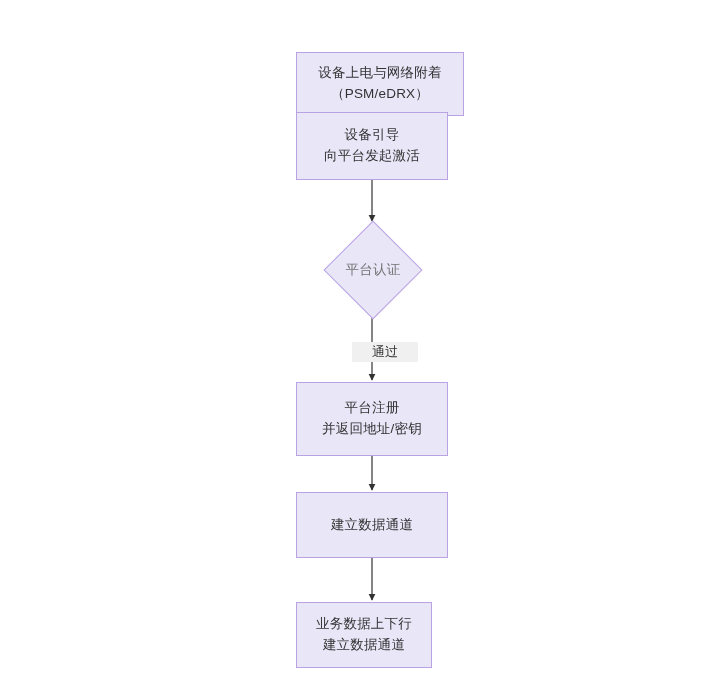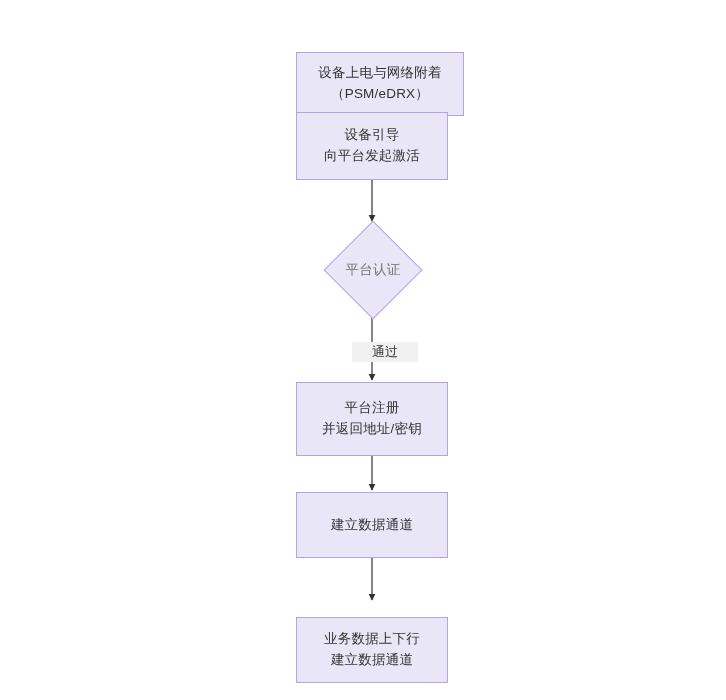--- a/index.html
+++ b/index.html
@@ -136,18 +136,18 @@
 
   <div class="node" style="left:296px; top:382px; width:152px; height:74px;">
     <span class="line">平台注册</span>
     <span class="line">并返回地址/密钥</span>
   </div>
 
   <div class="node" style="left:296px; top:492px; width:152px; height:66px;">
     <span class="line">建立数据通道</span>
   </div>
 
-  <div class="node" style="left:296px; top:602px; width:152px; height:66px;margin-top:15px;">
+  <div class="node" style="left:296px; top:602px; width:136px; height:66px;">
     <span class="line">业务数据上下行</span>
     <span class="line">建立数据通道</span>
   </div>
 
 </div>
 
 </body></html>

